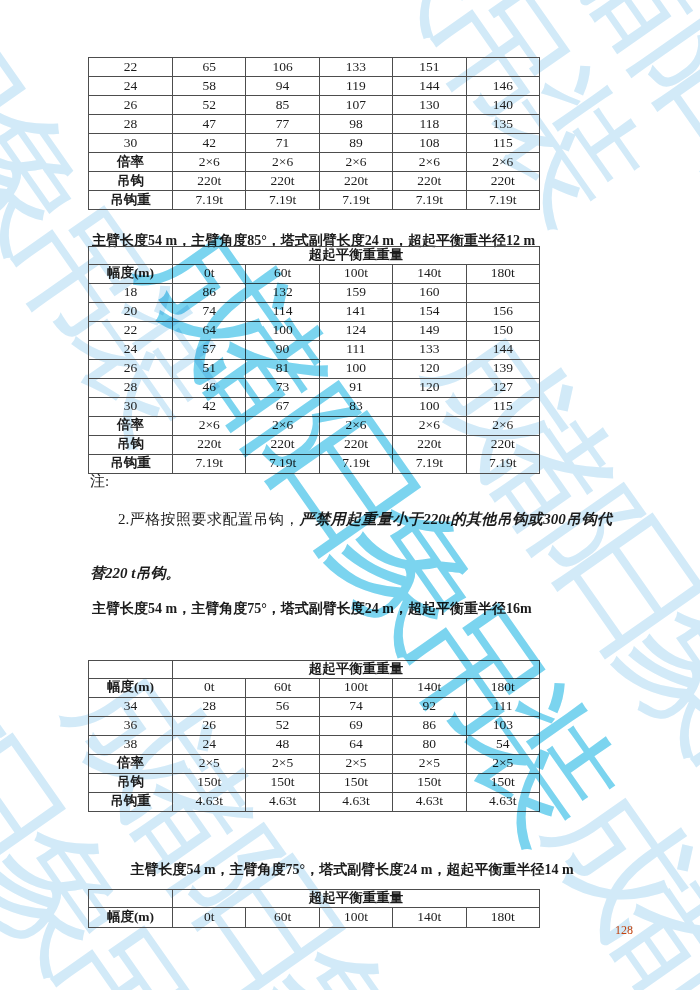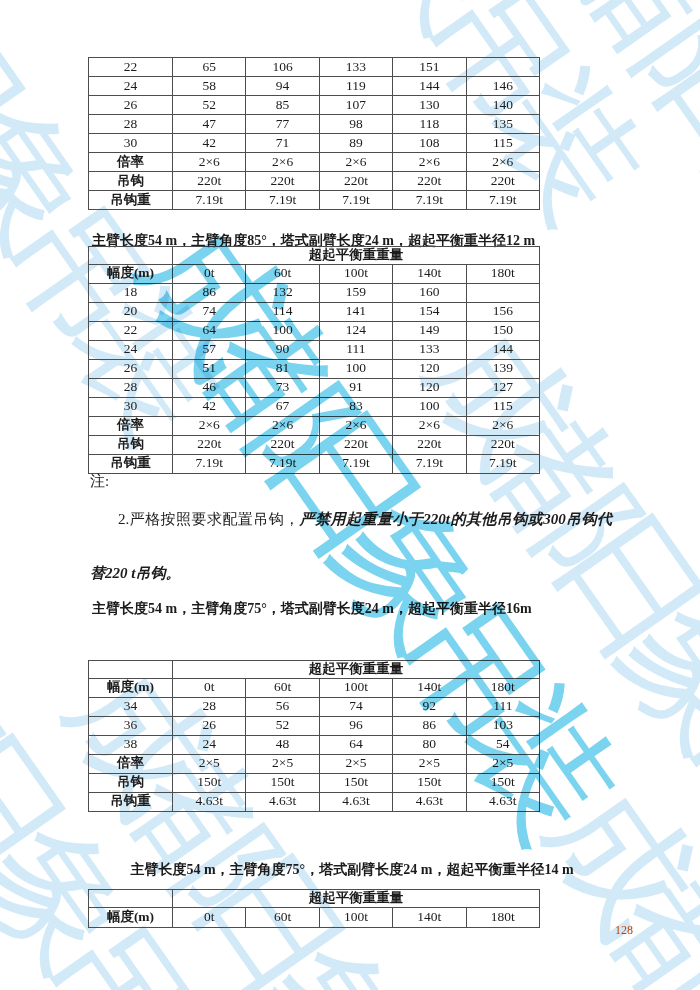--- a/index.html
+++ b/index.html
@@ -272,21 +272,21 @@
           <td>28</td>
           <td>56</td>
           <td>74</td>
           <td>92</td>
           <td>111</td>
         </tr>
         <tr>
           <td>36</td>
           <td>26</td>
           <td>52</td>
-          <td>96</td>
+          <td>69</td>
           <td>86</td>
           <td>103</td>
         </tr>
         <tr>
           <td>38</td>
           <td>24</td>
           <td>48</td>
           <td>64</td>
           <td>80</td>
           <td>54</td>

